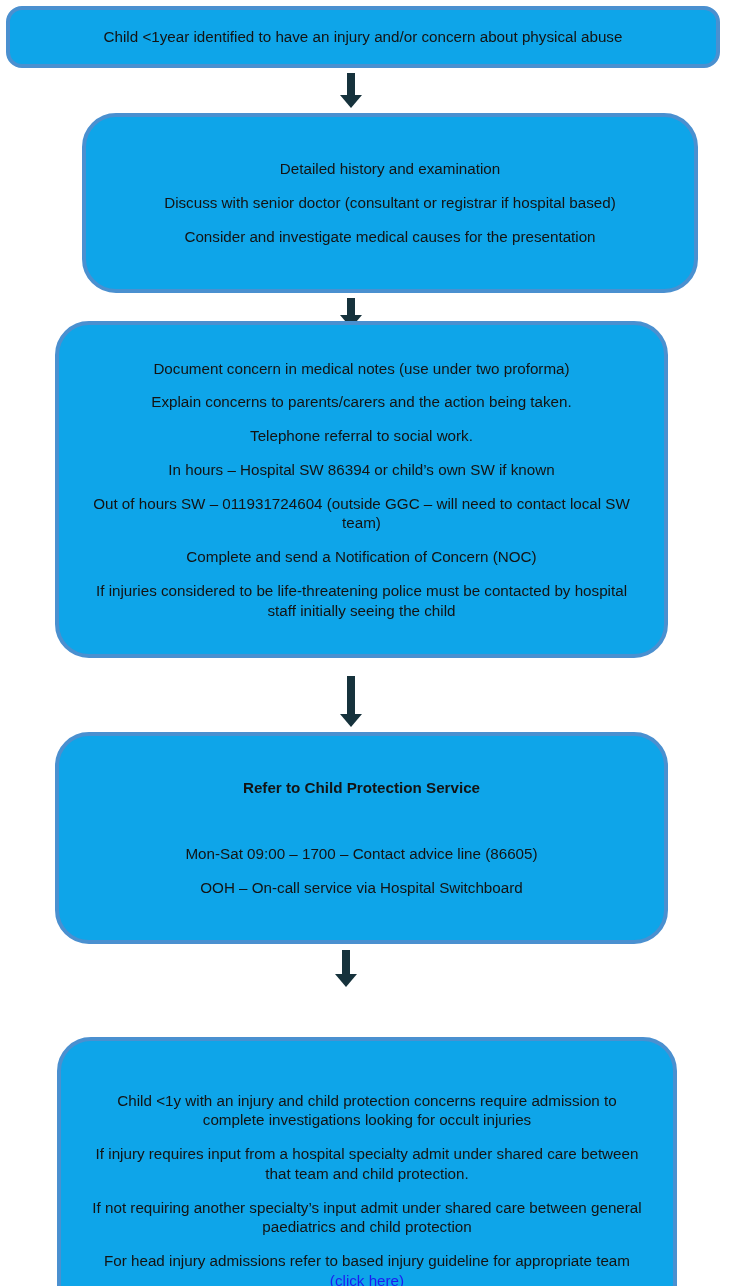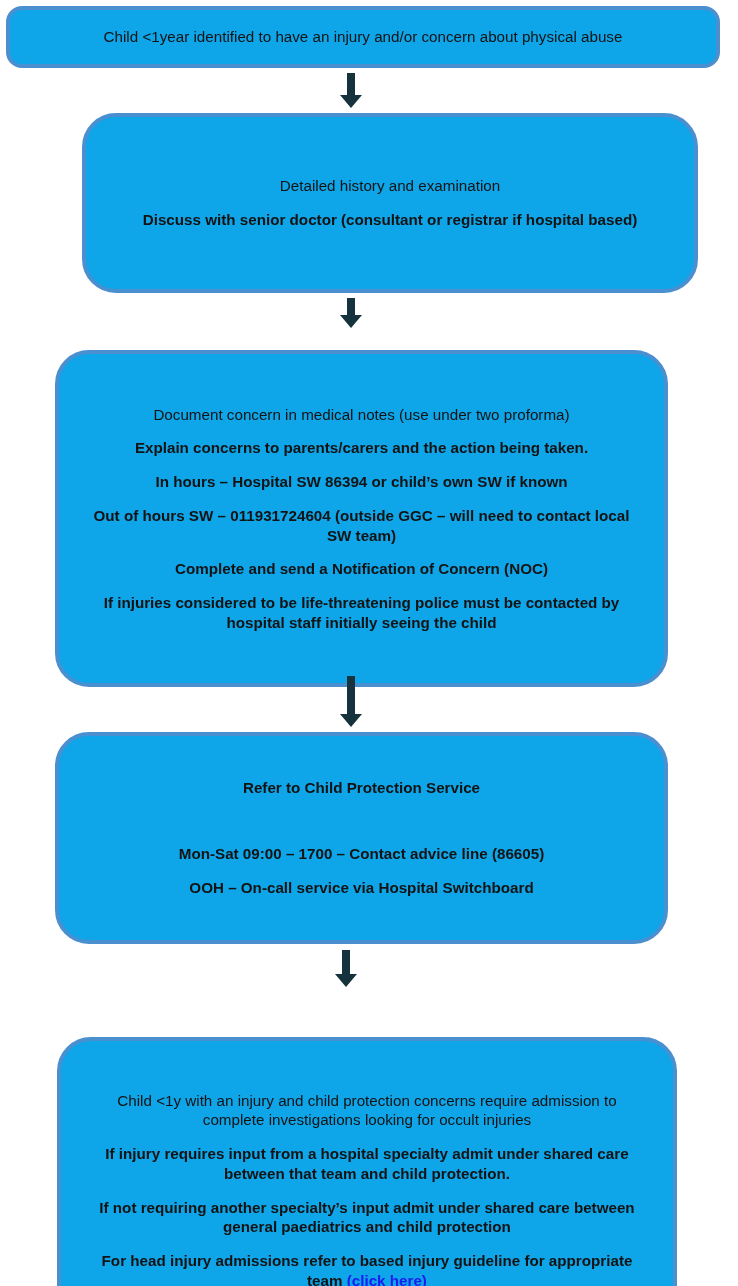--- a/index.html
+++ b/index.html
@@ -34,39 +34,38 @@
   }
   .node p {
     margin: 0;
     padding: 0 26px;
     font-size: 15.2px;
     line-height: 1.30;
     color: #131313;
   }
   .node p + p {
     margin-top: 14px;
-    font-weight: bold;
   }
   .node p.bold {
     font-weight: bold;
   }
   .node p.gap-after {
     margin-bottom: 32px;
   }
   
   #node-1 {
     left: 6px;  top: 6px;  width: 714px;  height: 62px;
     border-radius: 16px;
   }
   #node-1 p { font-size: 15.2px; }
   #node-2 {
     left: 52px; top: 113px; width: 616px; height: 180px; margin-left: 30px;
   }
   #node-3 {
-    left: 55px; top: 350px; width: 613px; height: 337px;
+    left: 55px; top: 321px; width: 613px; height: 337px;
   }
   #node-4 {
     left: 55px; top: 732px; width: 613px; height: 212px;
   }
   #node-5 {
     left: 57px; top: 997px; width: 620px; height: 307px; margin-top: 40px;
   }
   
   .arrow {
     position: absolute;
@@ -109,30 +108,32 @@
   </div>
 
   <div class="arrow" id="arrow-1">
     <div class="shaft"></div>
     <div class="head"></div>
   </div>
 
   <div class="node" id="node-2">
     <p>Detailed history and examination</p>
     <p>Discuss with senior doctor (consultant or registrar if hospital based)</p>
+    <p>Consider and investigate medical causes for the presentation</p>
   </div>
 
   <div class="arrow" id="arrow-2">
     <div class="shaft"></div>
     <div class="head"></div>
   </div>
 
   <div class="node" id="node-3">
     <p>Document concern in medical notes (use under two proforma)</p>
     <p>Explain concerns to parents/carers and the action being taken.</p>
+    <p>Telephone referral to social work.</p>
     <p>In hours – Hospital SW 86394 or child’s own SW if known</p>
     <p>Out of hours SW – 011931724604 (outside GGC – will need to contact local SW team)</p>
     <p>Complete and send a Notification of Concern (NOC)</p>
     <p>If injuries considered to be life-threatening police must be contacted by hospital staff initially seeing the child</p>
   </div>
 
   <div class="arrow" id="arrow-3">
     <div class="shaft"></div>
     <div class="head"></div>
   </div>

